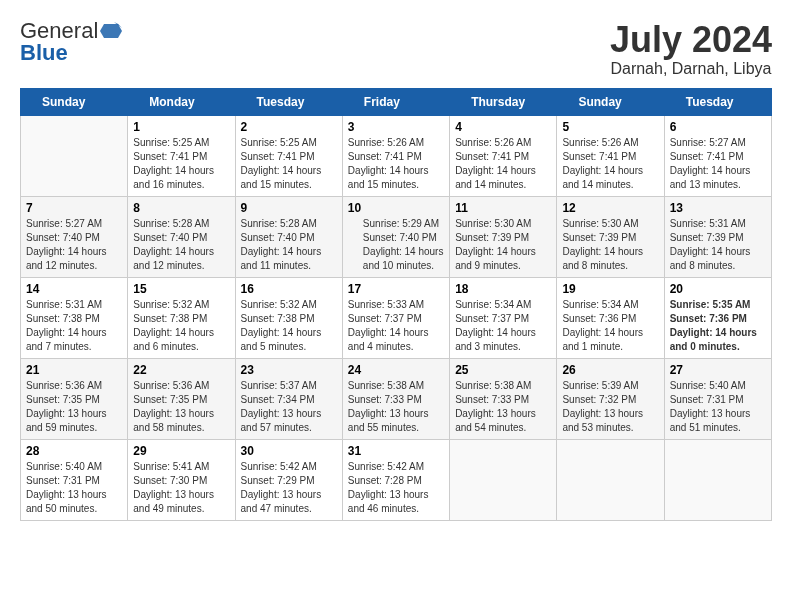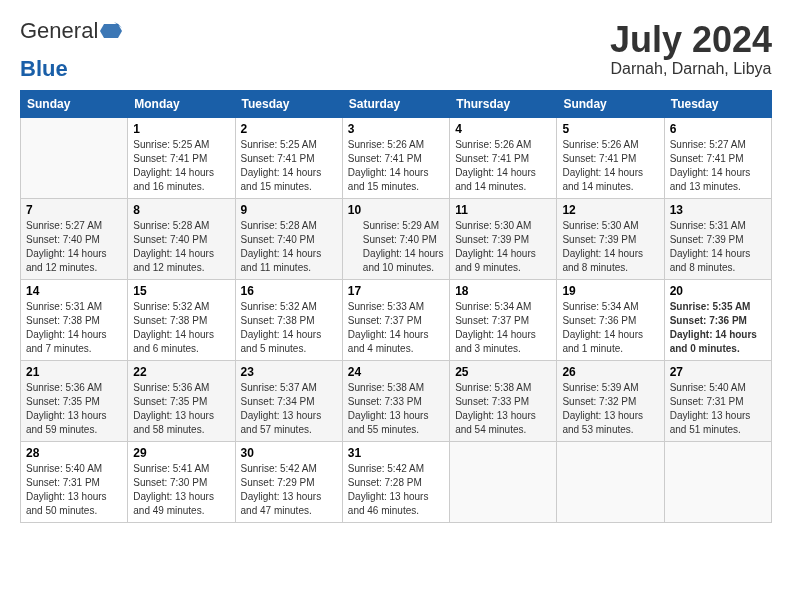--- a/index.html
+++ b/index.html
@@ -25,21 +25,20 @@
       font-size: 22px;
       font-weight: normal;
       color: #333;
       line-height: 1;
     }
     .logo-blue {
       font-size: 22px;
       font-weight: bold;
       color: #1a5fa8;
       line-height: 1;
-      margin-top: 16px;
     }
     .title-block {
       text-align: right;
     }
     .month-year {
       font-size: 36px;
       font-weight: bold;
       color: #333;
       line-height: 1.1;
     }
@@ -51,21 +50,21 @@
     table {
       width: 100%;
       border-collapse: collapse;
       font-size: 11px;
     }
     thead tr {
       background: #1a5fa8;
       color: #fff;
     }
     thead th {
-      padding: 6px 6px;
+      padding: 6px 21px;
       text-align: left;
       font-size: 12px;
       font-weight: bold;
       border: 1px solid #1a5fa8;
     }
     tbody tr {
       vertical-align: top;
     }
     tbody td {
       border: 1px solid #ccc;
@@ -114,21 +113,21 @@
     <div class="location">Darnah, Darnah, Libya</div>
   </div>
 </div>
 
 <table>
   <thead>
     <tr>
     <th>Sunday</th>
         <th>Monday</th>
         <th>Tuesday</th>
-        <th>Saturday</th>
+        <th>Friday</th>
         <th>Thursday</th>
         <th>Sunday</th>
         <th>Tuesday</th>
       </tr>
   </thead>
   <tbody id="calendar-body">
   <tr>
         <td class="empty-cell"></td>
         <td>
           <span class="day-number">1</span>

